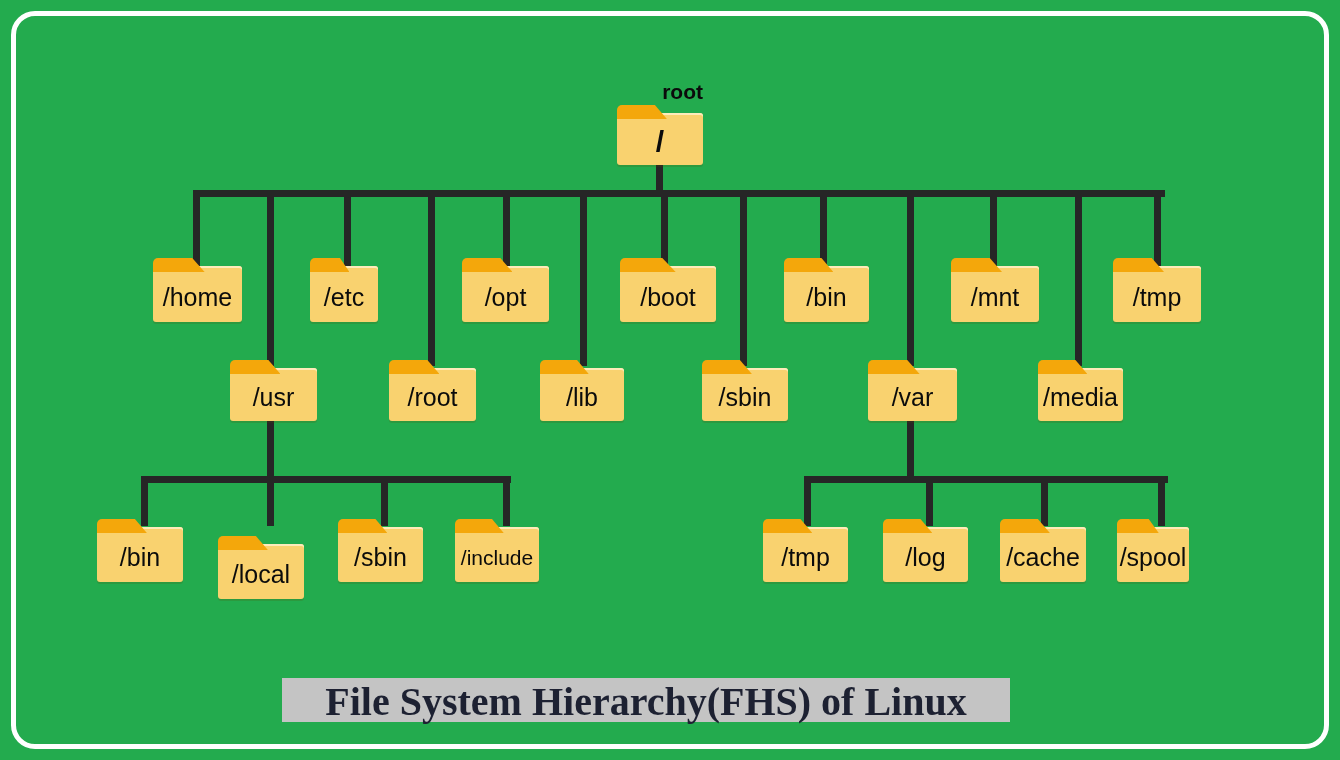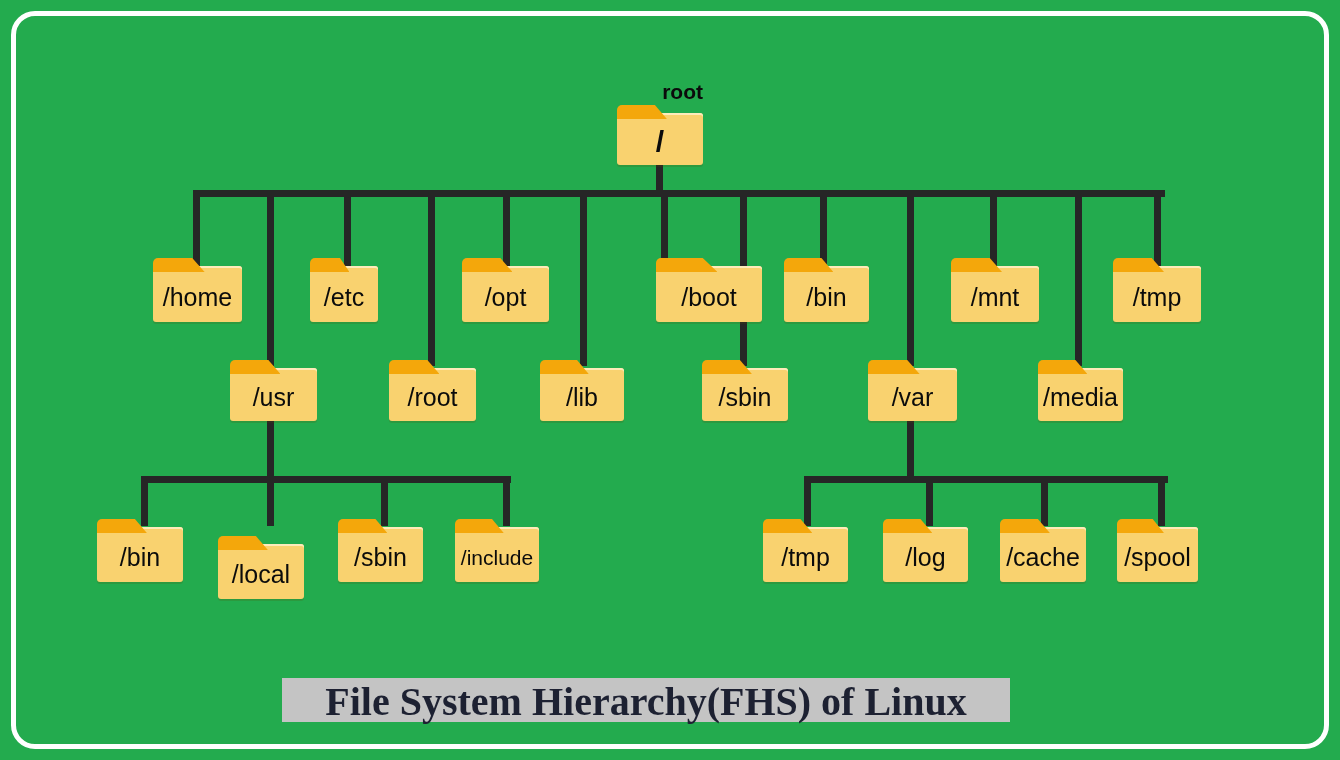--- a/index.html
+++ b/index.html
@@ -117,21 +117,21 @@
         <span class="flabel">/etc</span>
       </div>
     <div class="ftab"></div>
   </div>
   <div class="folder" style="left:462px;top:258px;width:87px;height:64px">
     <div class="fbody">
         <span class="flabel">/opt</span>
       </div>
     <div class="ftab"></div>
   </div>
-  <div class="folder" style="left:656px;top:258px;width:106px;height:64px">
+  <div class="folder" style="left:620px;top:258px;width:96px;height:64px">
     <div class="fbody">
         <span class="flabel">/boot</span>
       </div>
     <div class="ftab"></div>
   </div>
   <div class="folder" style="left:784px;top:258px;width:85px;height:64px">
     <div class="fbody">
         <span class="flabel">/bin</span>
       </div>
     <div class="ftab"></div>
@@ -222,21 +222,21 @@
         <span class="flabel">/log</span>
       </div>
     <div class="ftab"></div>
   </div>
   <div class="folder" style="left:1000px;top:519px;width:86px;height:63px">
     <div class="fbody">
         <span class="flabel">/cache</span>
       </div>
     <div class="ftab"></div>
   </div>
-  <div class="folder" style="left:1117px;top:519px;width:81px;height:63px">
+  <div class="folder" style="left:1117px;top:519px;width:72px;height:63px">
     <div class="fbody">
         <span class="flabel">/spool</span>
       </div>
     <div class="ftab"></div>
   </div>
 
   <div class="title-bar">
     <span class="title-text">File System Hierarchy(FHS) of Linux</span>
   </div>
 

